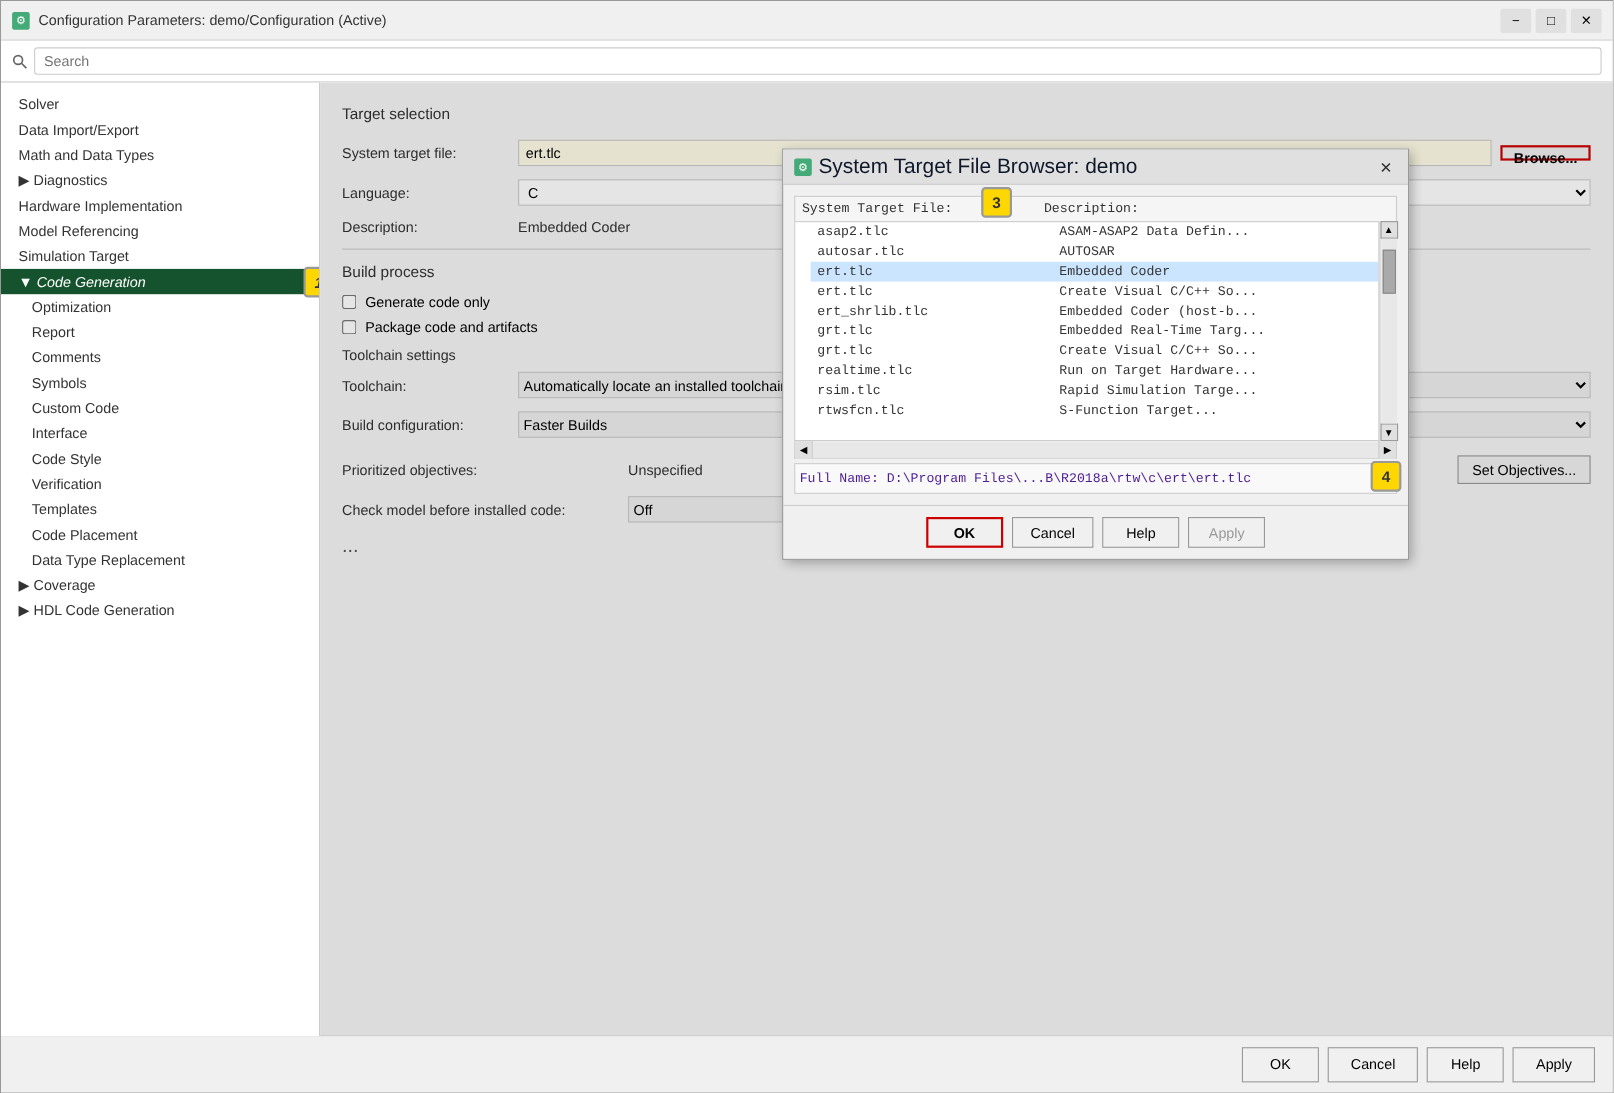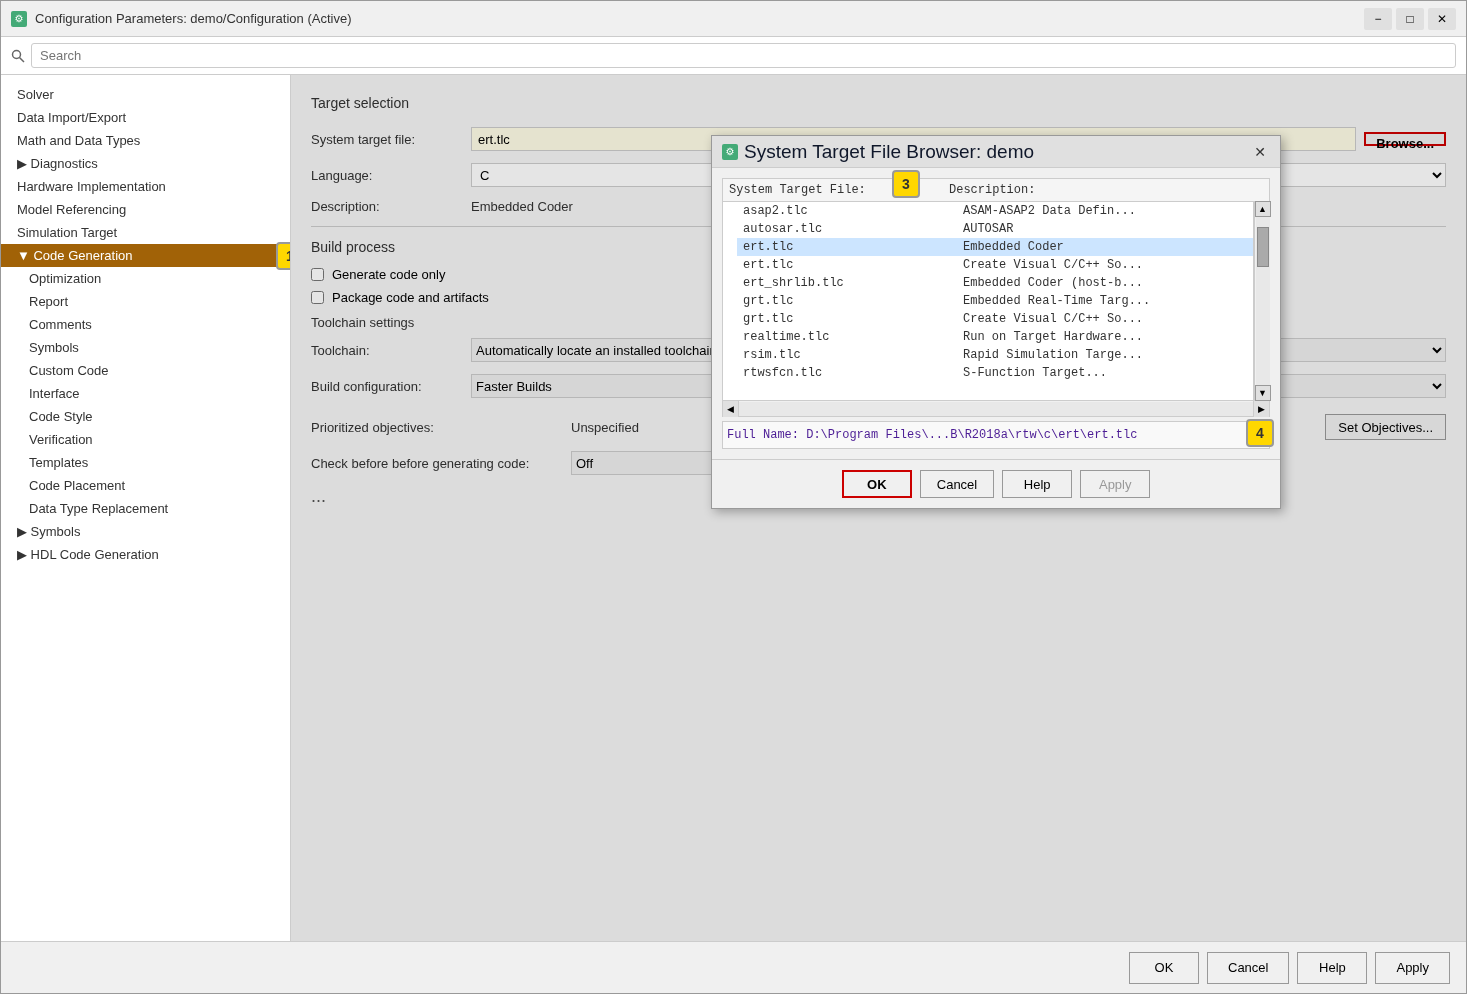--- a/index.html
+++ b/index.html
@@ -110,22 +110,23 @@
       cursor: pointer;
       color: #333;
       font-size: 13px;
       display: flex;
       align-items: center;
       gap: 4px;
       white-space: nowrap;
     }
 
     .sidebar-item.selected {
-      background: #a16207;
+      background: #14532d;
       color: white;
+      font-style: italic;
     }
 
     .sidebar-item.indent1 { padding-left: 28px; }
 
     .content-area {
       flex: 1;
       background: #f5f5f5;
       padding: 20px;
       overflow-y: auto;
       position: relative;
@@ -587,21 +588,21 @@
         <div class="sidebar-item indent1">Report</div>
         <div class="sidebar-item indent1">Comments</div>
         <div class="sidebar-item indent1">Symbols</div>
         <div class="sidebar-item indent1">Custom Code</div>
         <div class="sidebar-item indent1">Interface</div>
         <div class="sidebar-item indent1">Code Style</div>
         <div class="sidebar-item indent1">Verification</div>
         <div class="sidebar-item indent1">Templates</div>
         <div class="sidebar-item indent1">Code Placement</div>
         <div class="sidebar-item indent1">Data Type Replacement</div>
-        <div class="sidebar-item">▶ Symbols</div>
+        <div class="sidebar-item">▶ Coverage</div>
         <div class="sidebar-item">▶ HDL Code Generation</div>
       </div>
 
     <div class="content-area">
       <div class="section-title">Target selection</div>
 
       <div class="form-row">
         <span class="form-label">System target file:</span>
         <div class="form-value">
           <input class="text-input" type="text" value="ert.tlc" style="">
@@ -658,21 +659,21 @@
         </div>
       </div>
 
       <div class="code-gen-section">
         <div class="objectives-row">
           <span class="objectives-label">Prioritized objectives:</span>
           <span class="objectives-value">Unspecified</span>
           <button class="set-objectives-btn">Set Objectives...</button>
         </div>
         <div class="objectives-row">
-          <span class="objectives-label">Check before before generating code:</span>
+          <span class="objectives-label">Check model before installed code:</span>
           <select class="check-model-select">
             <option>Off</option>
           </select>
           <button class="check-model-btn" style="margin-left:8px;">Check Model...</button>
         </div>
         <div class="dots">...</div>
       </div>
 
       <div class="modal-overlay">
         <div class="modal">

